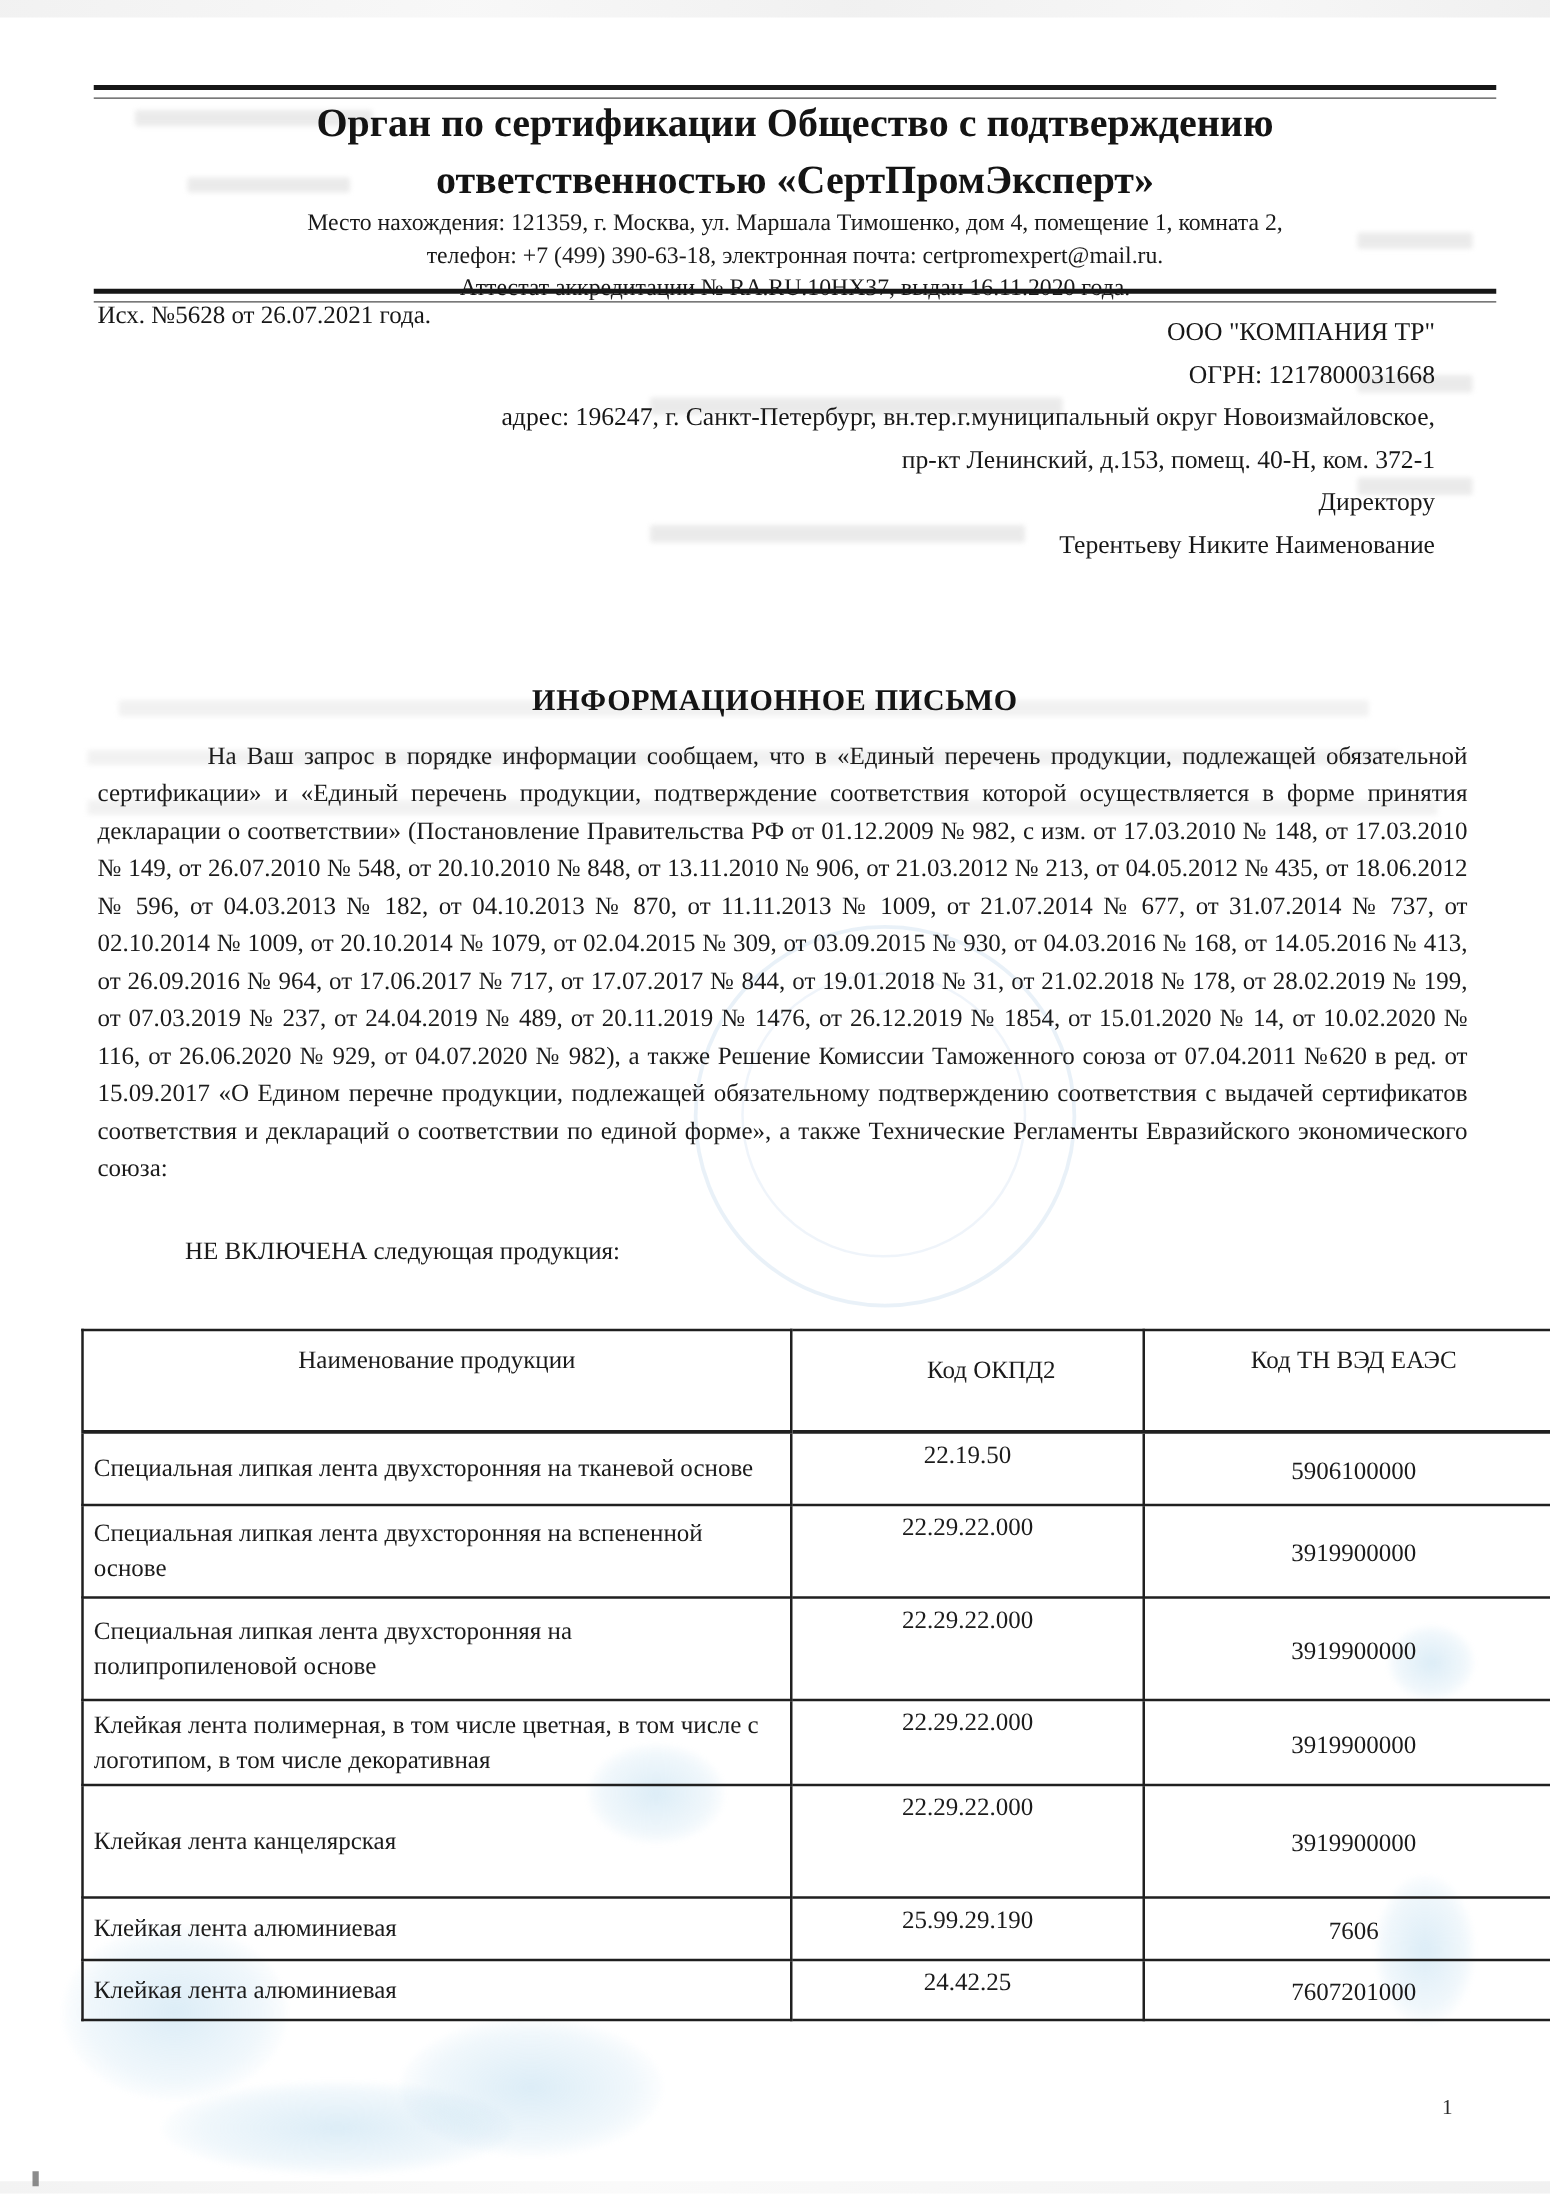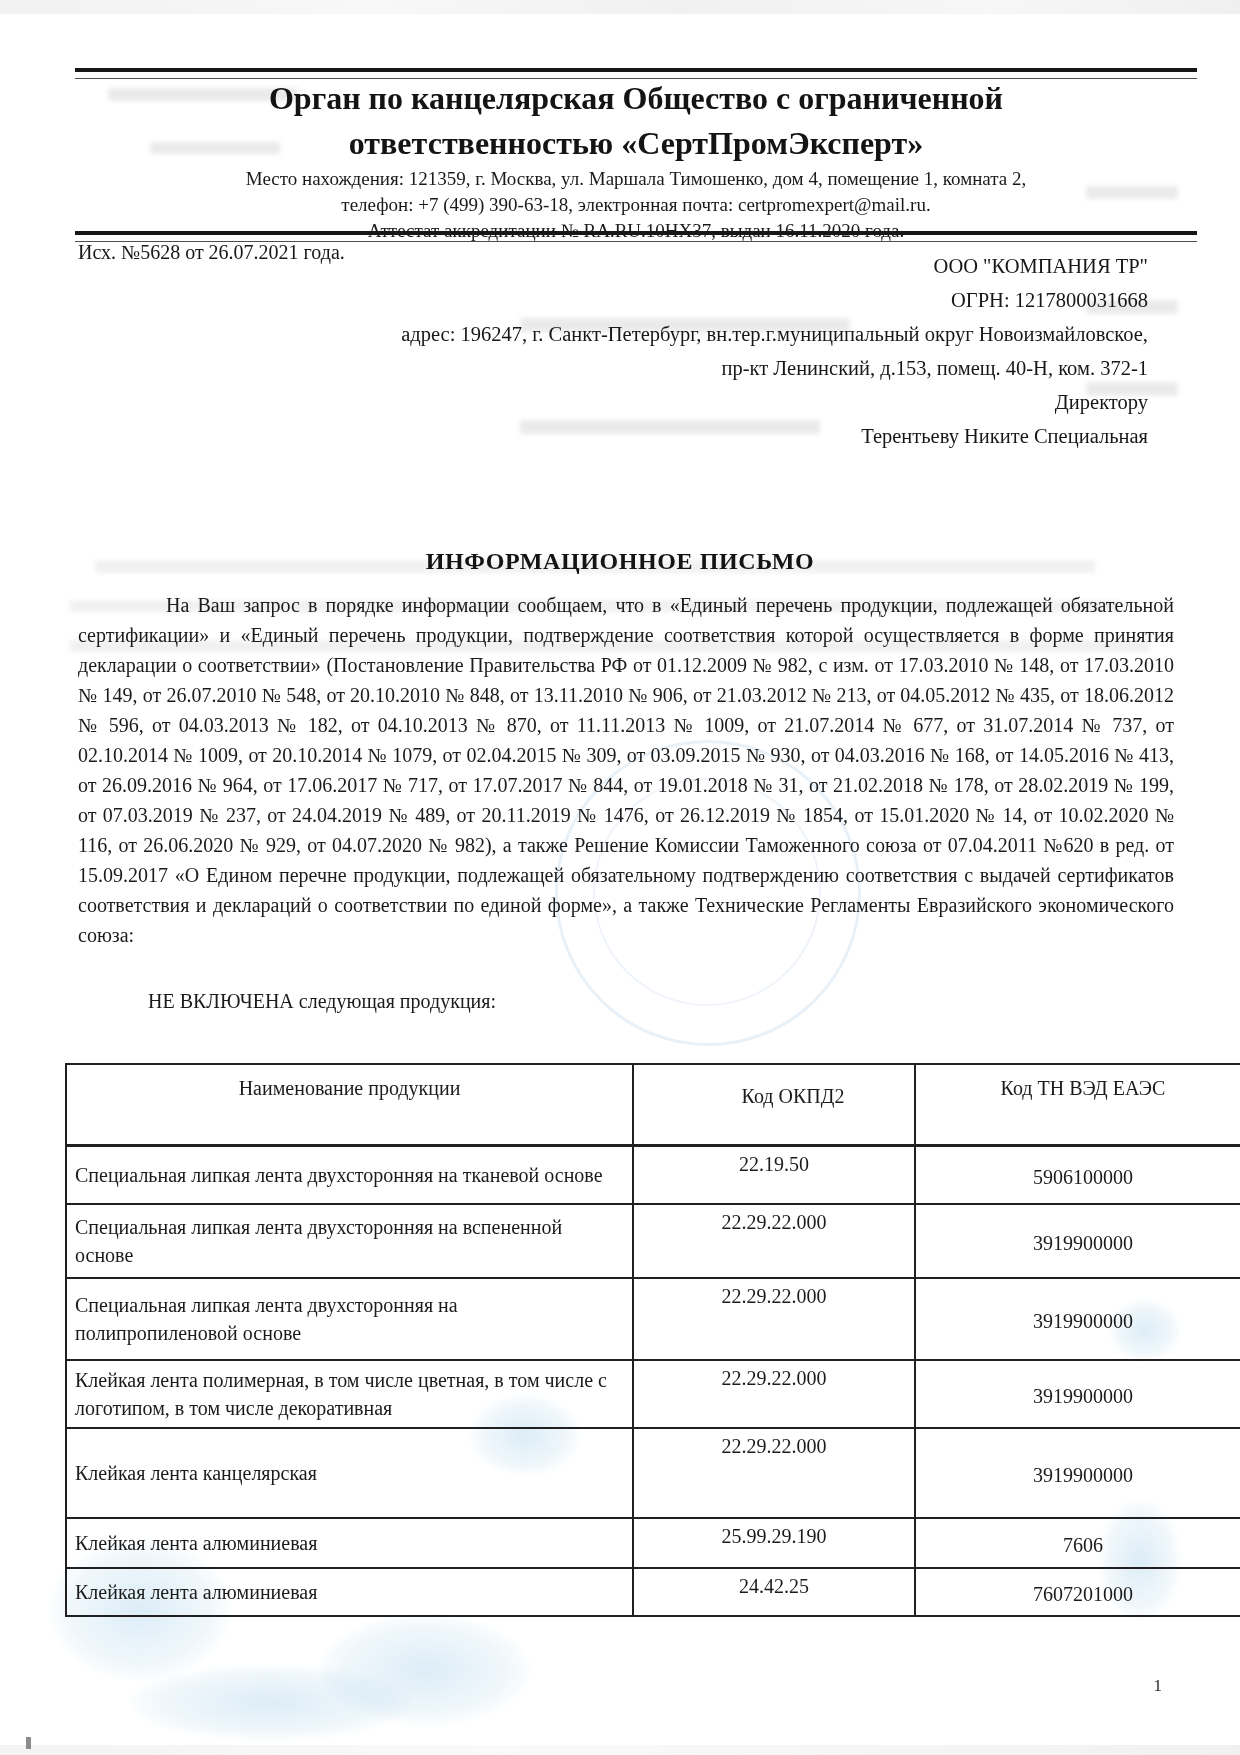--- a/index.html
+++ b/index.html
@@ -118,36 +118,36 @@
 
   <div class="splotch" style="top:1395px; left:470px; width:110px; height:80px;"></div>
   <div class="splotch" style="top:1300px; left:1110px; width:70px; height:60px;"></div>
   <div class="splotch" style="top:1500px; left:1100px; width:80px; height:120px;"></div>
   <div class="splotch" style="top:1540px; left:50px;  width:180px; height:140px;"></div>
   <div class="splotch" style="top:1615px; left:320px; width:210px; height:110px;"></div>
   <div class="splotch" style="top:1665px; left:130px; width:280px; height:75px;"></div>
 
   <div class="rule rule-top"></div>
   <div class="letterhead">
-    <div class="lh-title-line">Орган по канцелярская Общество с ограниченной</div>
+    <div class="lh-title-line">Орган по сертификации Общество с подтверждению</div>
     <div class="lh-title-line">ответственностью «СертПромЭксперт»</div>
     <div class="lh-addr">Место нахождения: 121359, г. Москва, ул. Маршала Тимошенко, дом 4, помещение 1, комната 2,</div>
     <div class="lh-addr">телефон: +7 (499) 390-63-18, электронная почта: certpromexpert@mail.ru.</div>
     <div class="lh-addr">Аттестат аккредитации № RA.RU.10HX37, выдан 16.11.2020 года.</div>
   </div>
   <div class="rule rule-mid"></div>
 
   <div class="outgoing">Исх. №5628 от 26.07.2021 года.</div>
   <div class="recipient">
     <div>ООО "КОМПАНИЯ ТР"</div>
     <div>ОГРН: 1217800031668</div>
     <div>адрес: 196247, г. Санкт-Петербург, вн.тер.г.муниципальный округ Новоизмайловское,</div>
     <div>пр-кт Ленинский, д.153, помещ. 40-Н, ком. 372-1</div>
     <div>Директору</div>
-    <div>Терентьеву Никите Специальная</div>
+    <div>Терентьеву Никите Наименование</div>
   </div>
 
   <div class="letter-title">ИНФОРМАЦИОННОЕ ПИСЬМО</div>
   <p class="body-text">На Ваш запрос в порядке информации сообщаем, что в «Единый перечень продукции, подлежащей обязательной сертификации» и «Единый перечень продукции, подтверждение соответствия которой осуществляется в форме принятия декларации о соответствии» (Постановление Правительства РФ от 01.12.2009 № 982, с изм. от 17.03.2010 № 148, от 17.03.2010 № 149, от 26.07.2010 № 548, от 20.10.2010 № 848, от 13.11.2010 № 906, от 21.03.2012 № 213, от 04.05.2012 № 435, от 18.06.2012 № 596, от 04.03.2013 № 182, от 04.10.2013 № 870, от 11.11.2013 № 1009, от 21.07.2014 № 677, от 31.07.2014 № 737, от 02.10.2014 № 1009, от 20.10.2014 № 1079, от 02.04.2015 № 309, от 03.09.2015 № 930, от 04.03.2016 № 168, от 14.05.2016 № 413, от 26.09.2016 № 964, от 17.06.2017 № 717, от 17.07.2017 № 844, от 19.01.2018 № 31, от 21.02.2018 № 178, от 28.02.2019 № 199, от 07.03.2019 № 237, от 24.04.2019 № 489, от 20.11.2019 № 1476, от 26.12.2019 № 1854, от 15.01.2020 № 14, от 10.02.2020 № 116, от 26.06.2020 № 929, от 04.07.2020 № 982), а также Решение Комиссии Таможенного союза от 07.04.2011 №620 в ред. от 15.09.2017 «О Едином перечне продукции, подлежащей обязательному подтверждению соответствия с выдачей сертификатов соответствия и деклараций о соответствии по единой форме», а также Технические Регламенты Евразийского экономического союза:</p>
   <div class="not-included">НЕ ВКЛЮЧЕНА следующая продукция:</div>
 
   <table class="product-table">
     <thead>
       <tr>
         <th class="c1">Наименование продукции</th>

